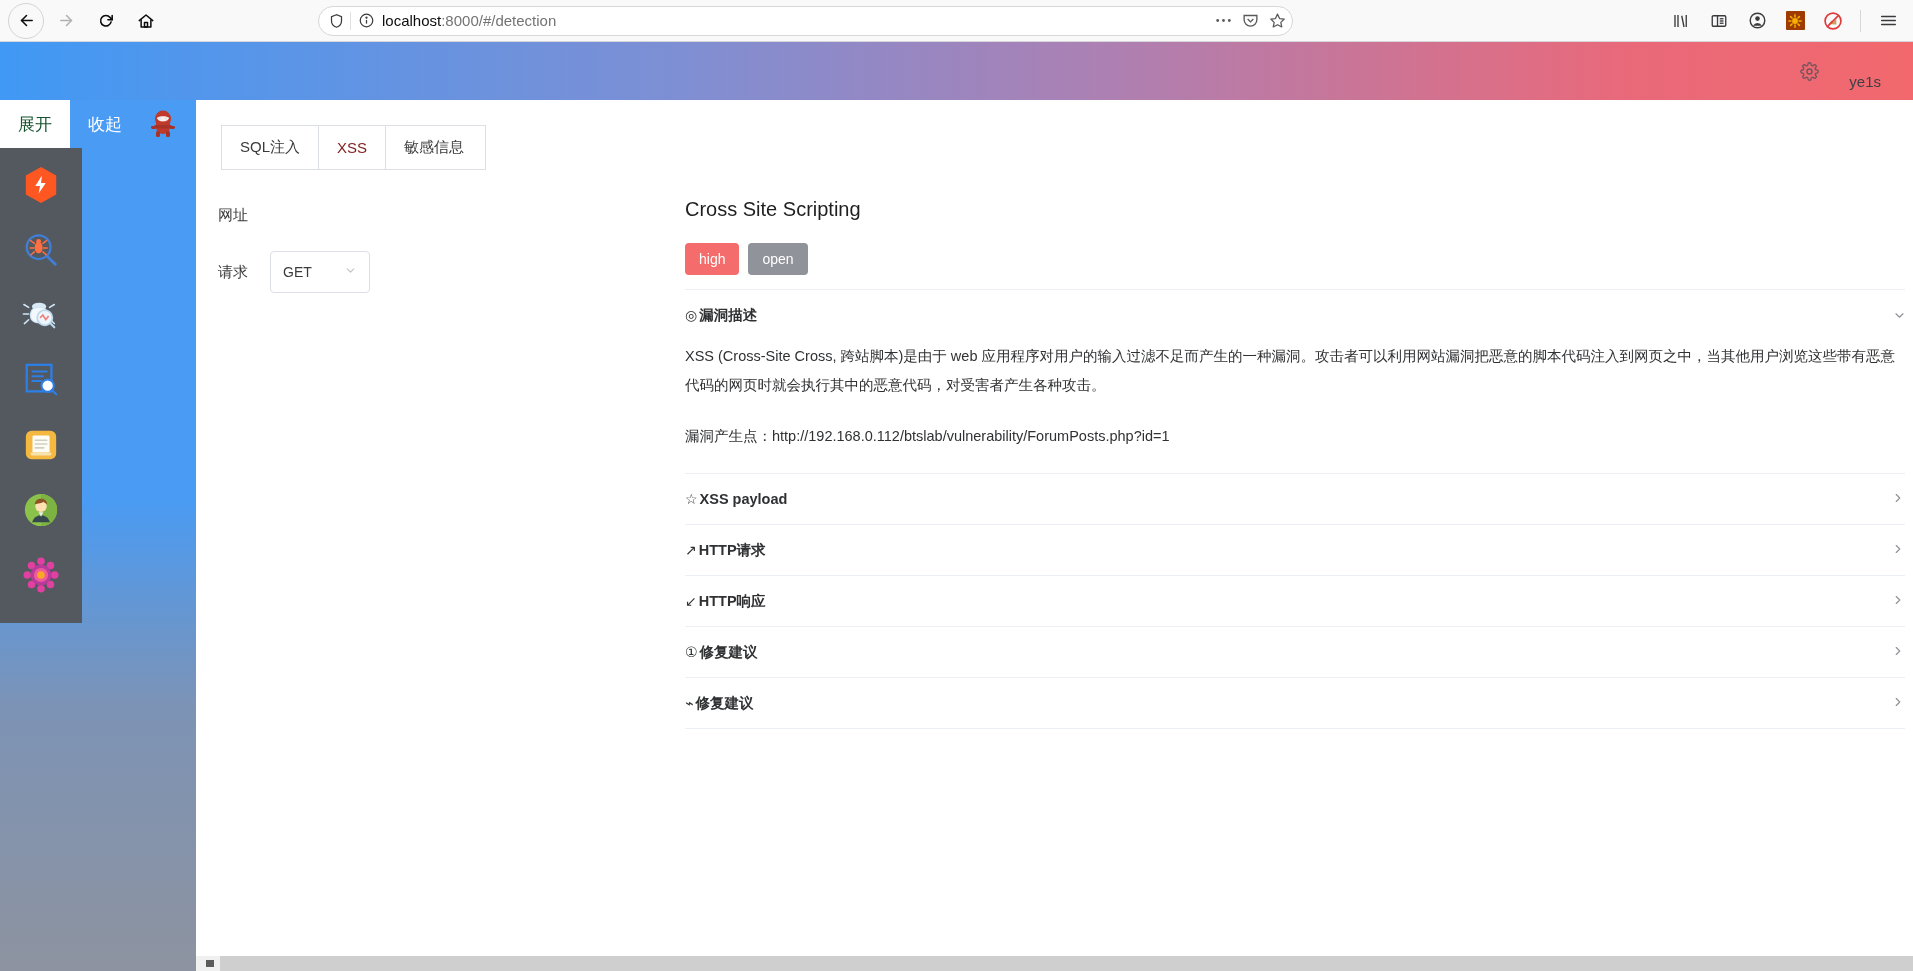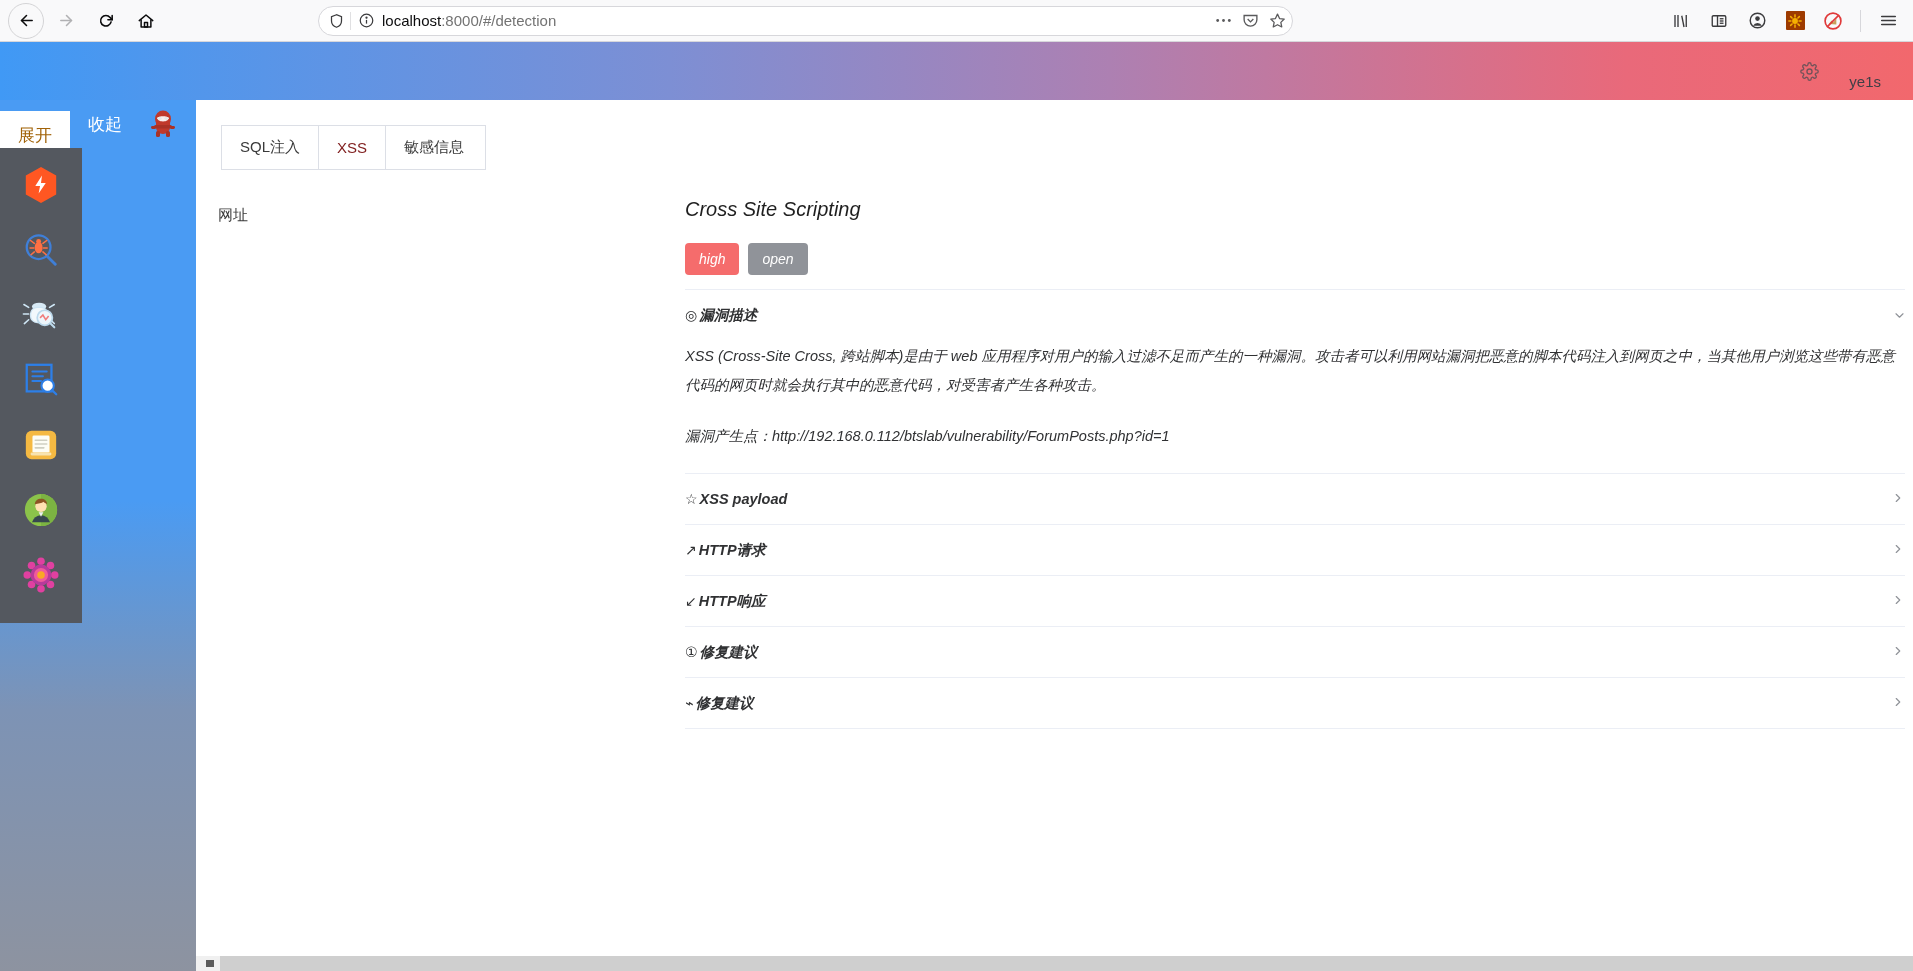--- a/index.html
+++ b/index.html
@@ -107,22 +107,21 @@
     height: 48px;
   }
   .panel-tab {
     width: 70px; height: 48px;
     display: flex; align-items: center; justify-content: center;
     font-size: 17px;
     color: #fff;
   }
   .panel-tab.active {
     background: #fff;
-    color: #a16207;
-    margin-top: 11px;
+    color: #14532d;
   }
   .spider {
     position: absolute;
     left: 148px; top: 9px;
     width: 30px; height: 32px;
   }
 
   .icon-rail {
     position: absolute;
     left: 0; top: 48px;
@@ -219,21 +218,20 @@
     justify-content: space-between;
     cursor: pointer;
     background:#fff;
   }
   .select-box .caret { color: #c0c4cc; }
 
   
   .detail-col {
     flex: 1;
     padding: 28px 8px 0 24px;
-    font-style: italic;
   }
   .detail-title {
     font-size: 20px;
     color: #1f1f1f;
     font-weight: normal;
     margin: 0 0 22px 0;
   }
   .badges { display: flex; gap: 9px; margin-bottom: 14px; }
   .badge {
     min-width: 48px;
@@ -560,20 +558,31 @@
           <span>敏感信息</span>
         </div>
     </div>
 
     <div class="main-split">
 
       <div class="form-col">
         <div class="form-row">
           <span class="form-label">网址</span>
         </div>
+        <div class="form-row">
+          <span class="form-label">请求</span>
+          <div class="select-box">
+            <span>GET</span>
+            <span class="caret">
+              <svg width="13" height="13" viewBox="0 0 24 24" fill="none" stroke="currentColor" stroke-width="2.2" stroke-linecap="round" stroke-linejoin="round">
+                  <polyline points="6 9 12 15 18 9"></polyline>
+                </svg>
+            </span>
+          </div>
+        </div>
       </div>
 
       <div class="detail-col">
         <h2 class="detail-title">Cross Site Scripting</h2>
 
         <div class="badges">
           <span class="badge" style="background:#f56c6c">high</span>
           <span class="badge" style="background:#909399">open</span>
         </div>
 

